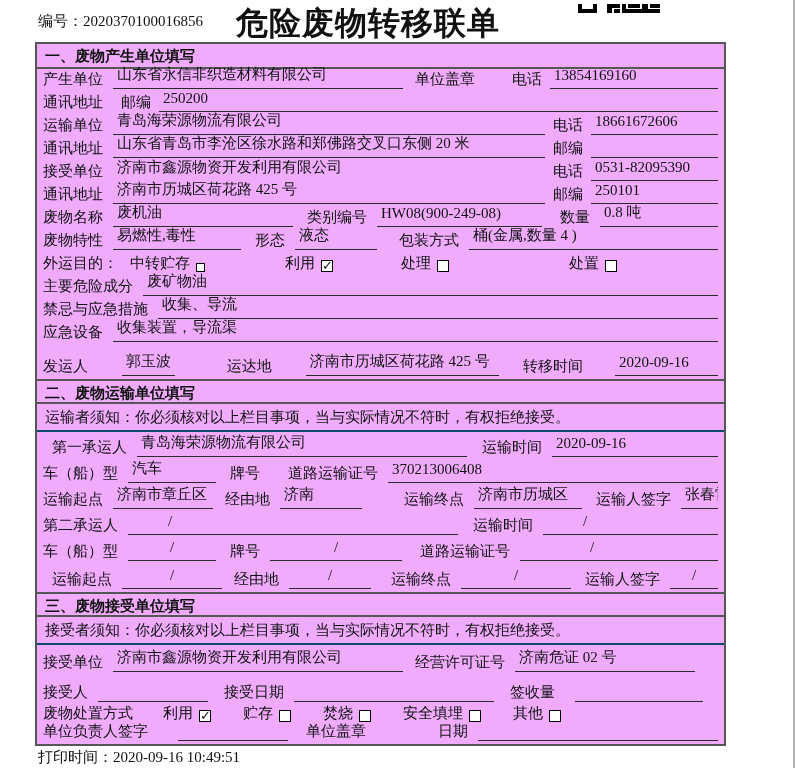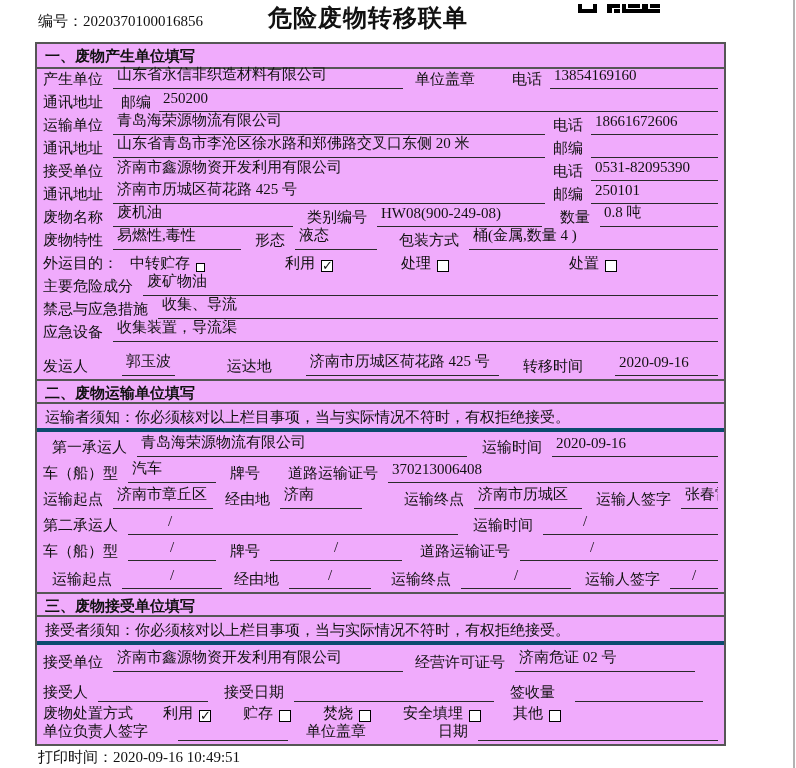--- a/index.html
+++ b/index.html
@@ -3,34 +3,34 @@
 <meta charset="utf-8">
 <style>
   * { margin:0; padding:0; box-sizing:border-box; }
   html,body { width:796px; height:768px; background:#fff; overflow:hidden; }
   body { font-family:"Liberation Serif","DejaVu Serif",serif; color:#111; }
   .doc { position:relative; width:796px; height:768px; background:#fff; }
 
   .serial { position:absolute; left:38px; top:12px; font-size:15px; white-space:nowrap; }
   .title  { position:absolute; left:0; right:60px; top:2px; text-align:center;
             font-family:"Liberation Sans","DejaVu Sans",sans-serif;
-            font-size:24px; font-weight:bold; letter-spacing:1px; }
+            font-size:32px; font-weight:bold; letter-spacing:1px; }
   .qr-frag { position:absolute; left:578px; top:0; }
 
   .edge-line { position:absolute; right:1px; top:0; bottom:0; width:2px; background:#b3b3b3; }
 
   .form { position:absolute; top:42px; left:35px; width:691px; border:2px solid #565656; background:#f0abfc; }
 
   .sec-header { font-family:"Liberation Sans","DejaVu Sans",sans-serif;
                 font-weight:bold; font-size:15px; height:25px; line-height:24px;
                 padding:0 8px; border-bottom:2px solid #565656; }
   .sec2 .sec-header, .sec3 .sec-header { border-top:2px solid #565656; }
 
   .notice { font-size:15px; height:28px; line-height:27px; padding:0 8px;
-            border-bottom:4px solid #0c4a6e; white-space:nowrap; }
+            border-bottom:2px solid #0c4a6e; white-space:nowrap; }
 
   .row { display:flex; align-items:flex-end; padding:0 6px 3px 6px; font-size:15px; }
   .h23 { height:23px; } .h26 { height:26px; }
   .h28 { height:28px;margin-left:9px; } .h30 { height:30px; }
   .h34 { height:34px;gap:24px; } .h21 { height:21px;align-items:flex-end; } .h18 { height:18px; }
 
   .lb { white-space:nowrap; margin-right:10px; }
   .pl { white-space:nowrap; }
   .v  { border-bottom:1px solid #2a2a2a; padding:4px 4px; white-space:nowrap; overflow:hidden; }
   .f  { flex:1; }

